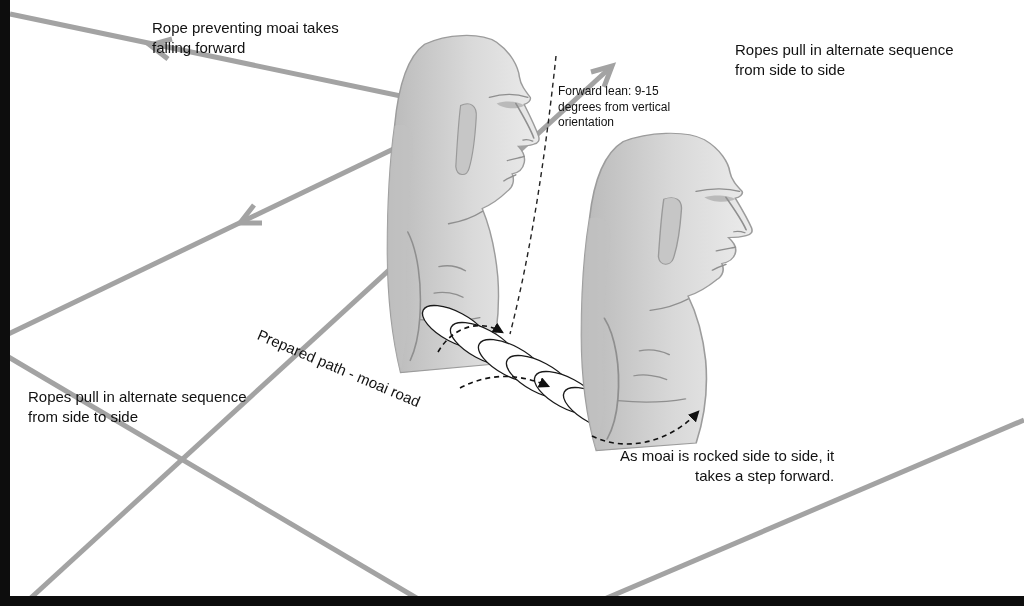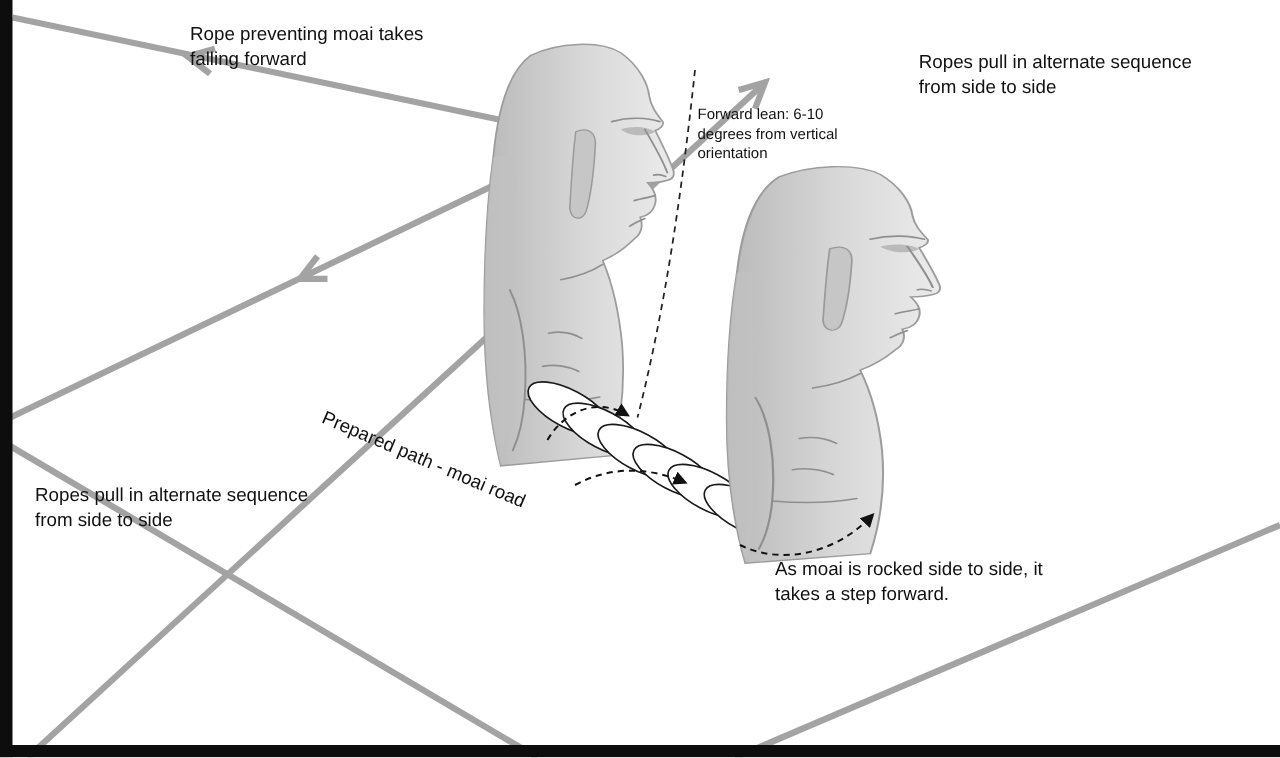--- a/index.html
+++ b/index.html
@@ -111,24 +111,24 @@
     <rect x="0" y="0" width="10" height="606" fill="#0d0d0d"></rect>
     <rect x="0" y="596" width="1024" height="10" fill="#0d0d0d"></rect>
   </svg>
 
   <div class="lbl" style="left:152px; top:18px;">Rope preventing moai takes
 falling forward</div>
 
   <div class="lbl" style="left:735px; top:40px;">Ropes pull in alternate sequence
 from side to side</div>
 
-  <div class="lbl small" style="left:558px; top:84px; width:130px;">Forward lean: 6-10
+  <div class="lbl small" style="left:558px; top:84px; width:130px;">Forward lean: 9-15
 degrees from vertical
 orientation</div>
 
   <div class="lbl rotated" style="left:262px; top:325px;">Prepared path - moai road</div>
 
   <div class="lbl" style="left:28px; top:387px;">Ropes pull in alternate sequence
 from side to side</div>
 
-  <div class="lbl" style="left:620px; top:446px;">As moai is rocked side to side, it
+  <div class="lbl" style="left:620px; top:446px;text-align:right;">As moai is rocked side to side, it
 takes a step forward.</div>
 </div>
 
 </body></html>

